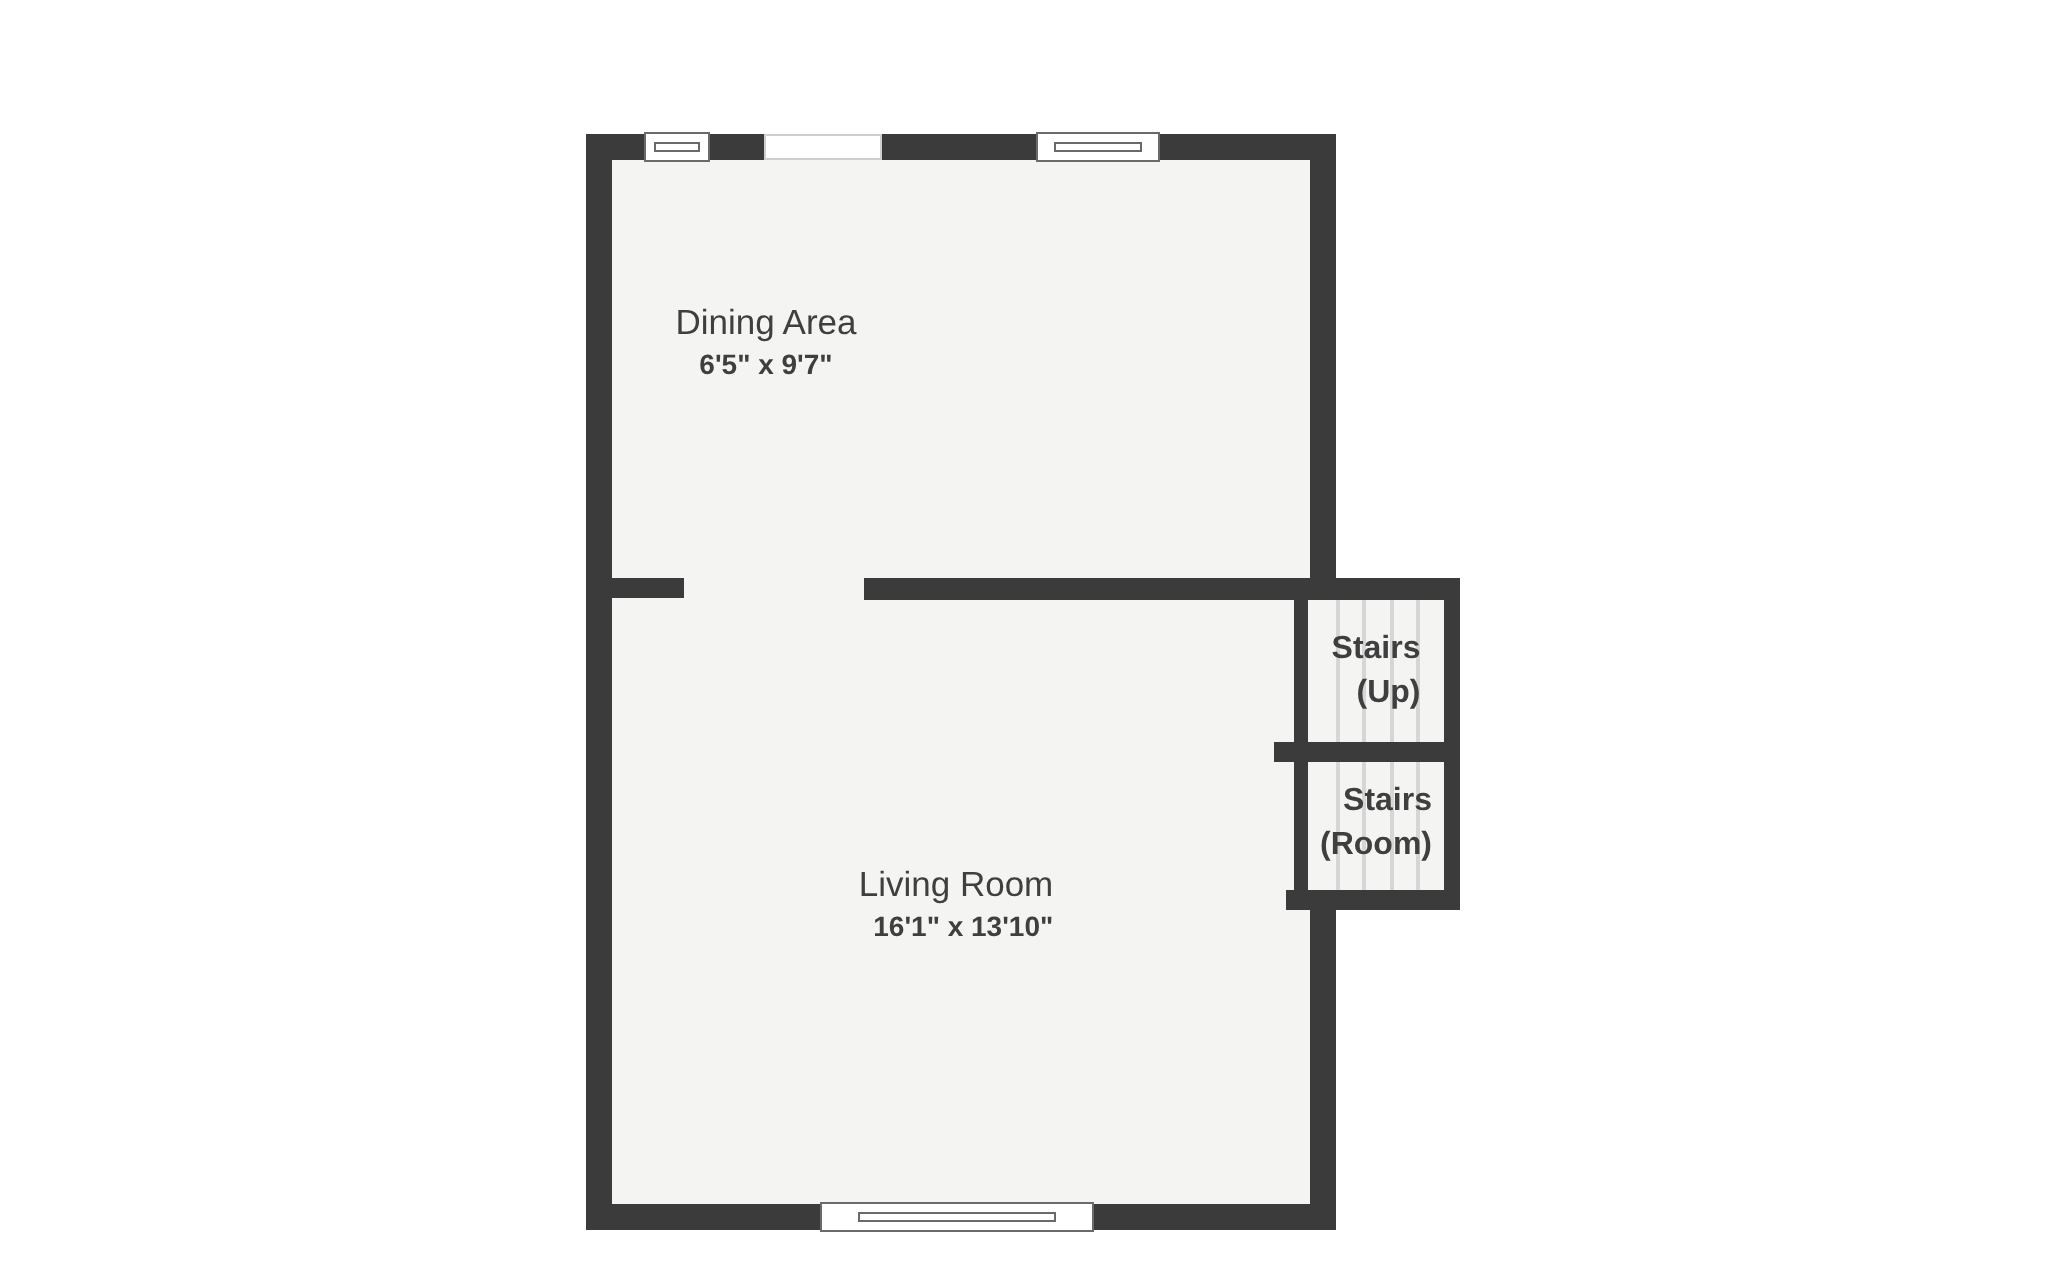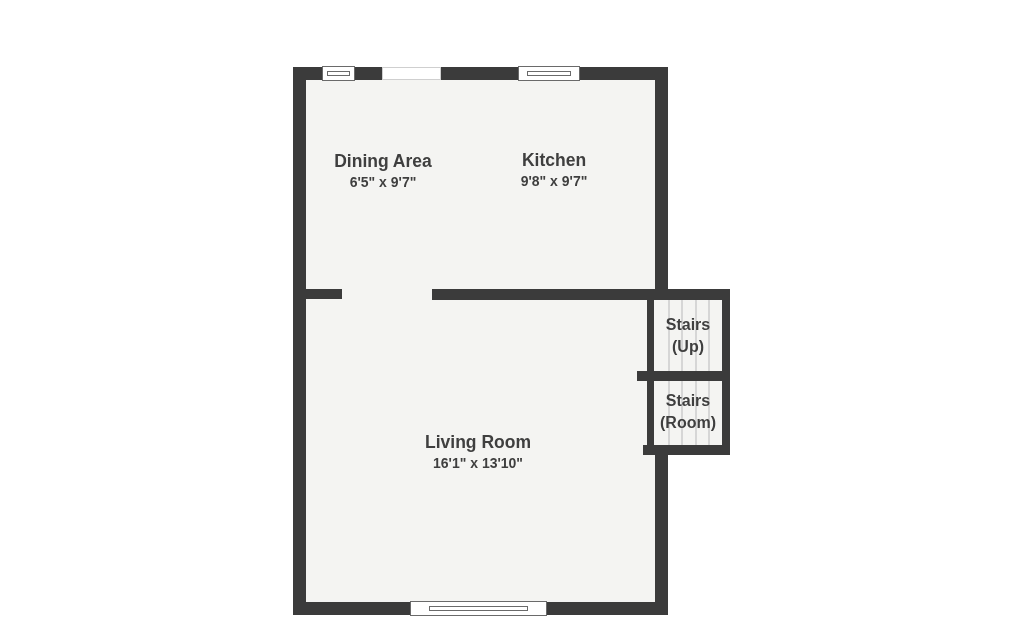--- a/index.html
+++ b/index.html
@@ -38,26 +38,26 @@
     border:1px solid #cfcfcf;
     box-sizing:border-box;
   }
   .room-label{
     position:absolute;
     transform:translateX(-50%);
     text-align:center;
     color:var(--text);
     white-space:nowrap;
   }
-  .room-name{font-size:17.5px;font-weight:700;line-height:22px;}
+  .room-name{font-size:17.5px;font-weight:400;line-height:22px;}
   .room-dim{font-size:14px;font-weight:700;line-height:20px;}
   .stairs-label{
     position:absolute;
     transform:translate(-50%,-50%);
-    text-align:center;
+    text-align:right;
     color:var(--text);
     font-size:16px;font-weight:700;line-height:22px;
     white-space:nowrap;
     z-index:5;
   }
 </style>
 </head>
 <body>
 
 <div class="canvas">
@@ -96,25 +96,21 @@
       <i class="pane"></i>
     </div>
   <div class="window" style="left:410px;top:601px;width:137px;height:15px;">
       <i class="pane"></i>
     </div>
 
   <div class="room-label" style="left:383px;top:150px;">
     <div class="room-name">Dining Area</div>
     <div class="room-dim">6'5" x 9'7"</div>
   </div>
-  <div class="room-label" style="left:554px;top:149px;">
-    <div class="room-name">Kitchen</div>
-    <div class="room-dim">9'8" x 9'7"</div>
-  </div>
-  <div class="room-label" style="left:478px;top:431px;">
+  <div class="room-label" style="left:478px;top:431px;text-align:right;">
     <div class="room-name">Living Room</div>
     <div class="room-dim">16'1" x 13'10"</div>
   </div>
 
   <div class="stairs-label" style="left:688px;top:336px;">
     <div>Stairs</div>
     <div>(Up)</div>
   </div>
   <div class="stairs-label" style="left:688px;top:412px;">
     <div>Stairs</div>

